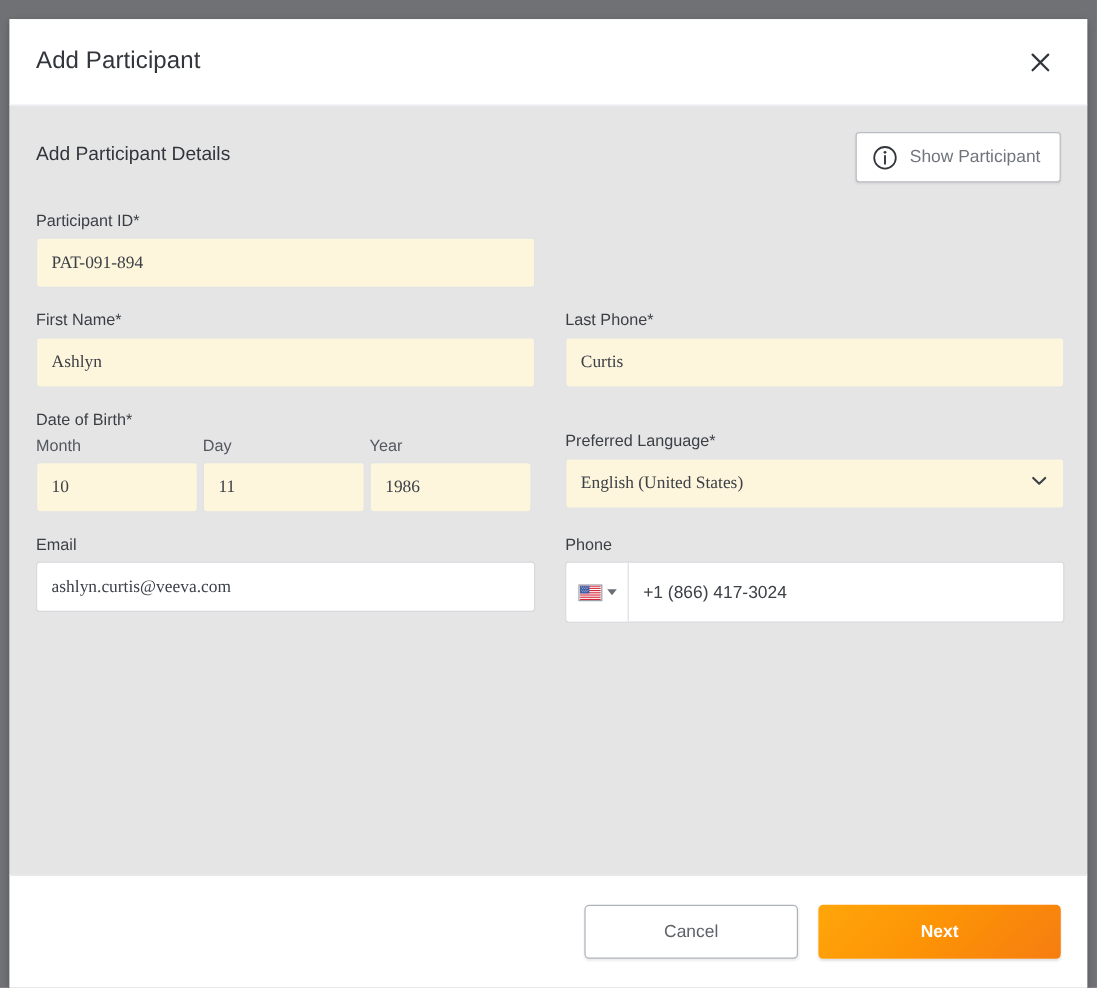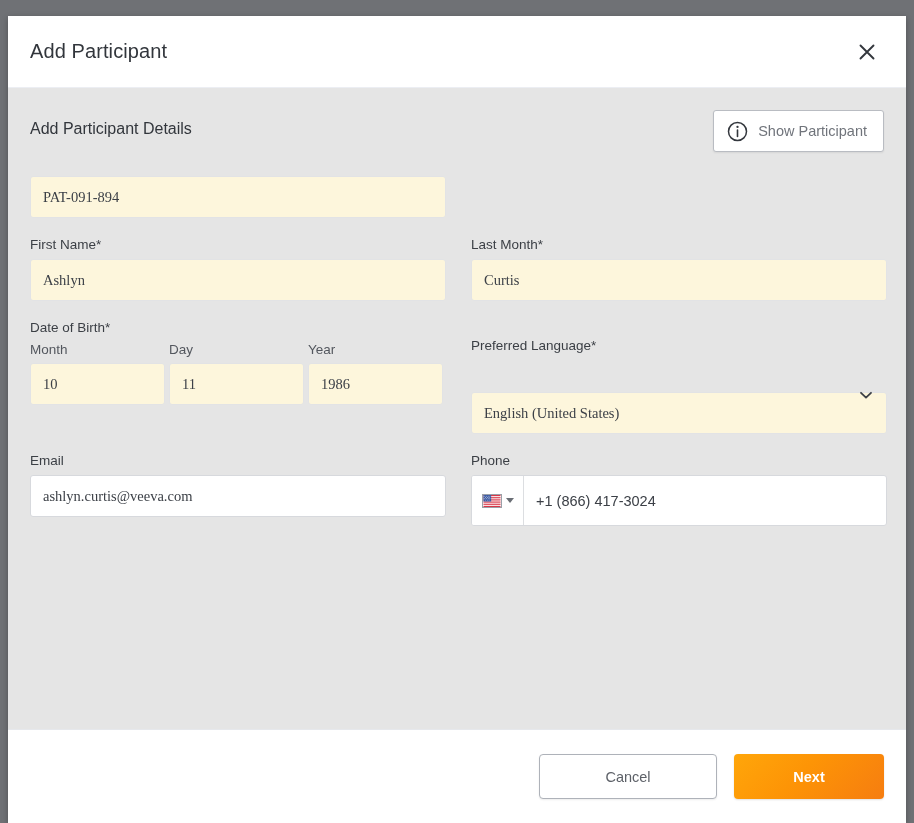--- a/index.html
+++ b/index.html
@@ -130,21 +130,21 @@
     padding: 0 12px;
     outline: none;
   }
   .input.plain {
     background: #ffffff;
     border: 1px solid #d7d9dd;
   }
 
   
   .select-wrap { position: relative; width: 100%; }
-  .select-wrap .input { padding-right: 24px; cursor: pointer; margin-top: 32px; }
+  .select-wrap .input { padding-right: 24px; cursor: pointer; }
   .chev {
     position: absolute;
     right: 13px;
     top: 50%;
     transform: translateY(-50%);
     pointer-events: none;
     color: #3c4047;
     display: block;
   }
 
@@ -212,21 +212,21 @@
     cursor: pointer;
   }
   .btn-cancel {
     width: 178px;
     background: #ffffff;
     border: 1px solid #aeb2b9;
     color: #5d6168;
     box-shadow: 0 1px 2px rgba(0,0,0,0.08);
   }
   .btn-next {
-    width: 150px;
+    width: 202px;
     border: none;
     color: #ffffff;
     font-weight: bold;
     background: linear-gradient(135deg, #ffa60a 0%, #fd9406 45%, #f67d10 100%);
     box-shadow: 0 1px 2px rgba(0,0,0,0.12);
   }
 </style>
 </head>
 <body>
 
@@ -254,31 +254,32 @@
             <path d="M10.5 9 V15.4" stroke="#33373d" stroke-width="1.6" stroke-linecap="round"></path>
           </svg>
         </span>
         <span class="info-btn-label">Show Participant</span>
       </button>
     </div>
 
     <div class="form-grid">
 
       <div class="field full">
+        <label class="field-label">Participant ID*</label>
         <input class="input" type="text" value="PAT-091-894" style="">
       </div>
       <div></div>
 
       <div class="field">
         <label class="field-label">First Name*</label>
         <input class="input" type="text" value="Ashlyn" style="">
       </div>
 
       <div class="field">
-        <label class="field-label">Last Month*</label>
+        <label class="field-label">Last Phone*</label>
         <input class="input" type="text" value="Curtis" style="">
       </div>
 
       <div class="field">
         <label class="field-label">Date of Birth*</label>
         <div class="dob-row">
           <div class="dob-col">
             <label class="sub-label">Month</label>
             <input class="input" type="text" value="10" style="">
           </div>

